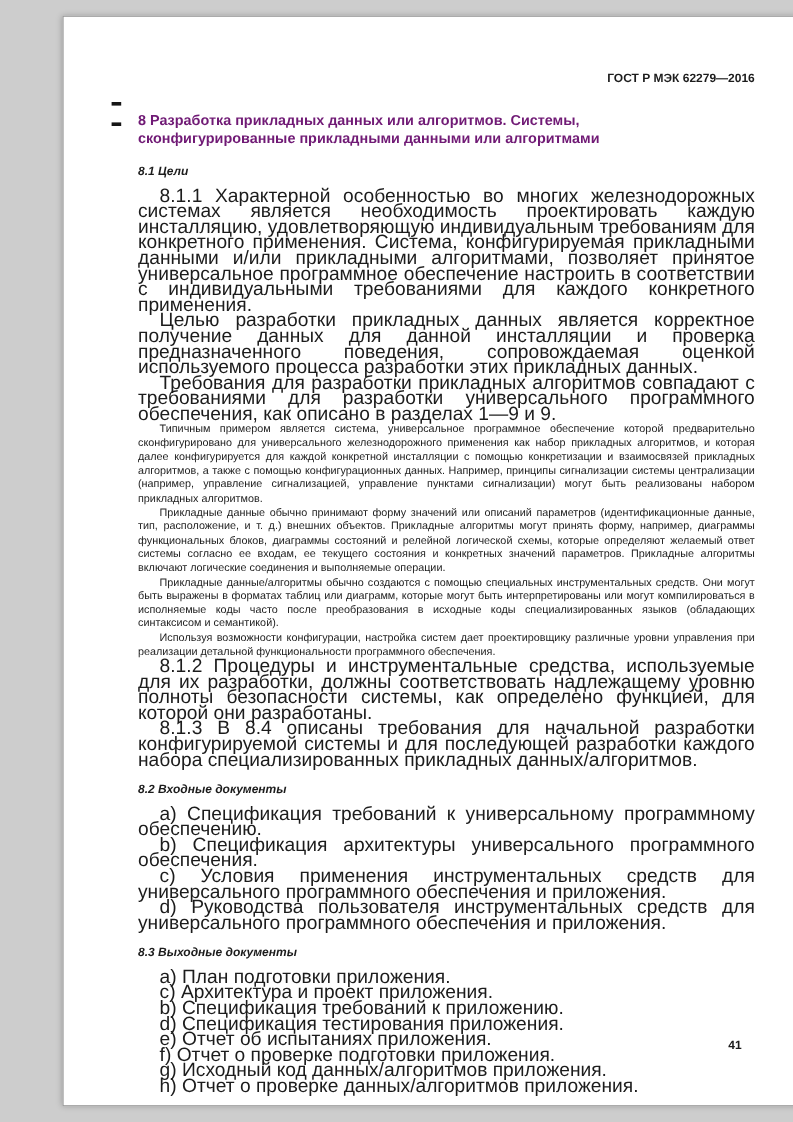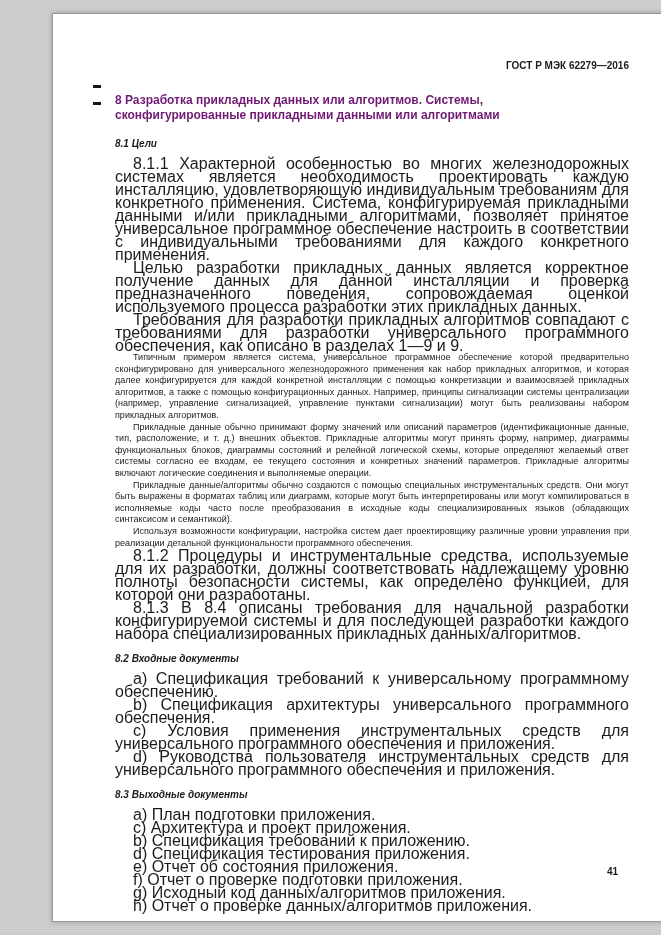--- a/index.html
+++ b/index.html
@@ -101,21 +101,21 @@
     <p class="body-par">d) Руководства пользователя инструментальных средств для универсального программного обеспечения и приложения.</p>
   </div>
 
   <div class="section-heading">8.3 Выходные документы</div>
 
   <div class="doc-list">
     <p class="body-par">a) План подготовки приложения.</p>
     <p class="body-par">c) Архитектура и проект приложения.</p>
     <p class="body-par">b) Спецификация требований к приложению.</p>
     <p class="body-par">d) Спецификация тестирования приложения.</p>
-    <p class="body-par">e) Отчет об состояния приложения.</p>
+    <p class="body-par">e) Отчет об испытаниях приложения.</p>
     <p class="body-par">f) Отчет о проверке подготовки приложения.</p>
     <p class="body-par">g) Исходный код данных/алгоритмов приложения.</p>
     <p class="body-par">h) Отчет о проверке данных/алгоритмов приложения.</p>
   </div>
 
   <div class="page-number">41</div>
 
 </div>
 
 </body></html>

